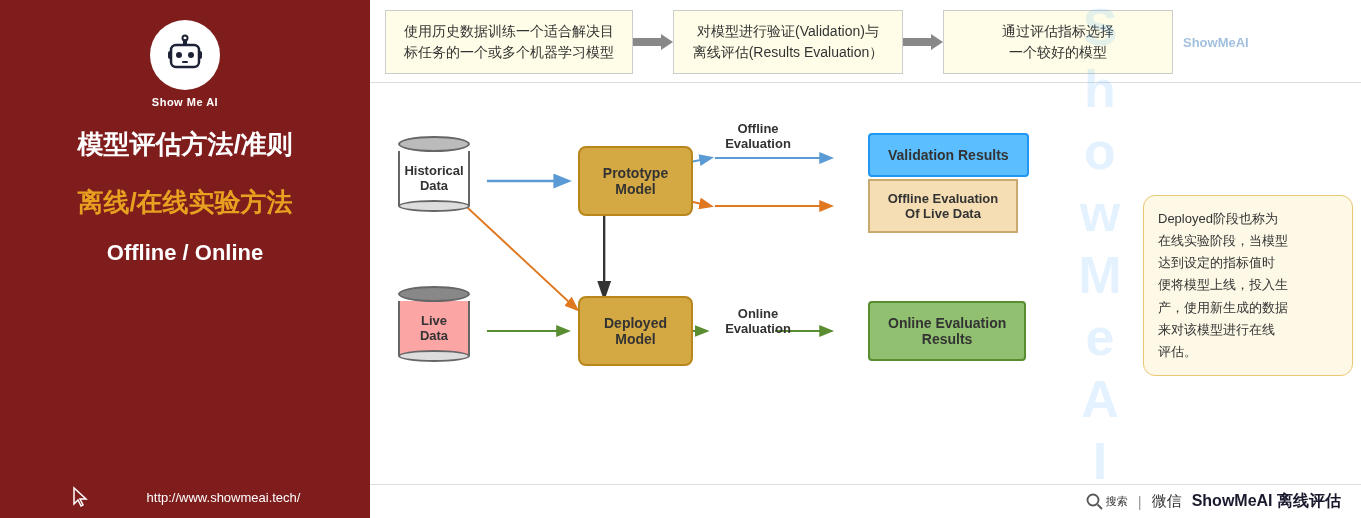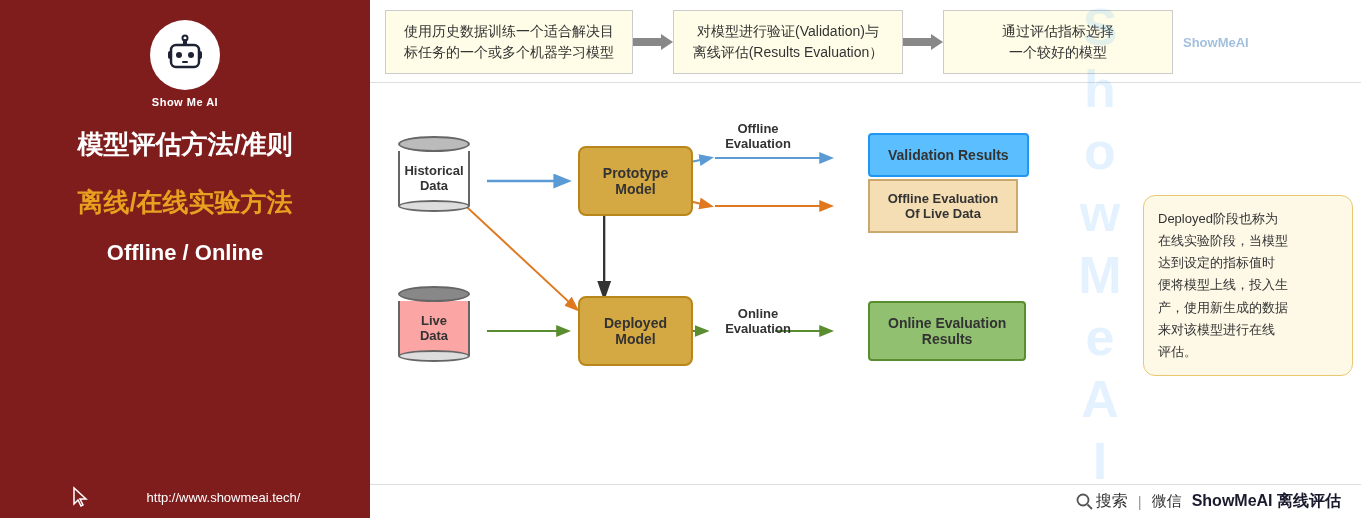--- a/index.html
+++ b/index.html
@@ -223,21 +223,21 @@
       align-items: center;
       justify-content: flex-end;
       padding: 6px 20px;
       gap: 10px;
     }
 
     .footer-search {
       display: flex;
       align-items: center;
       gap: 1px;
-      font-size: 16px;
+      font-size: 11px;
       color: #333;
     }
 
     .footer-divider {
       color: #999;
       font-size: 15px;
     }
 
     .footer-wechat {
       font-size: 15px;

